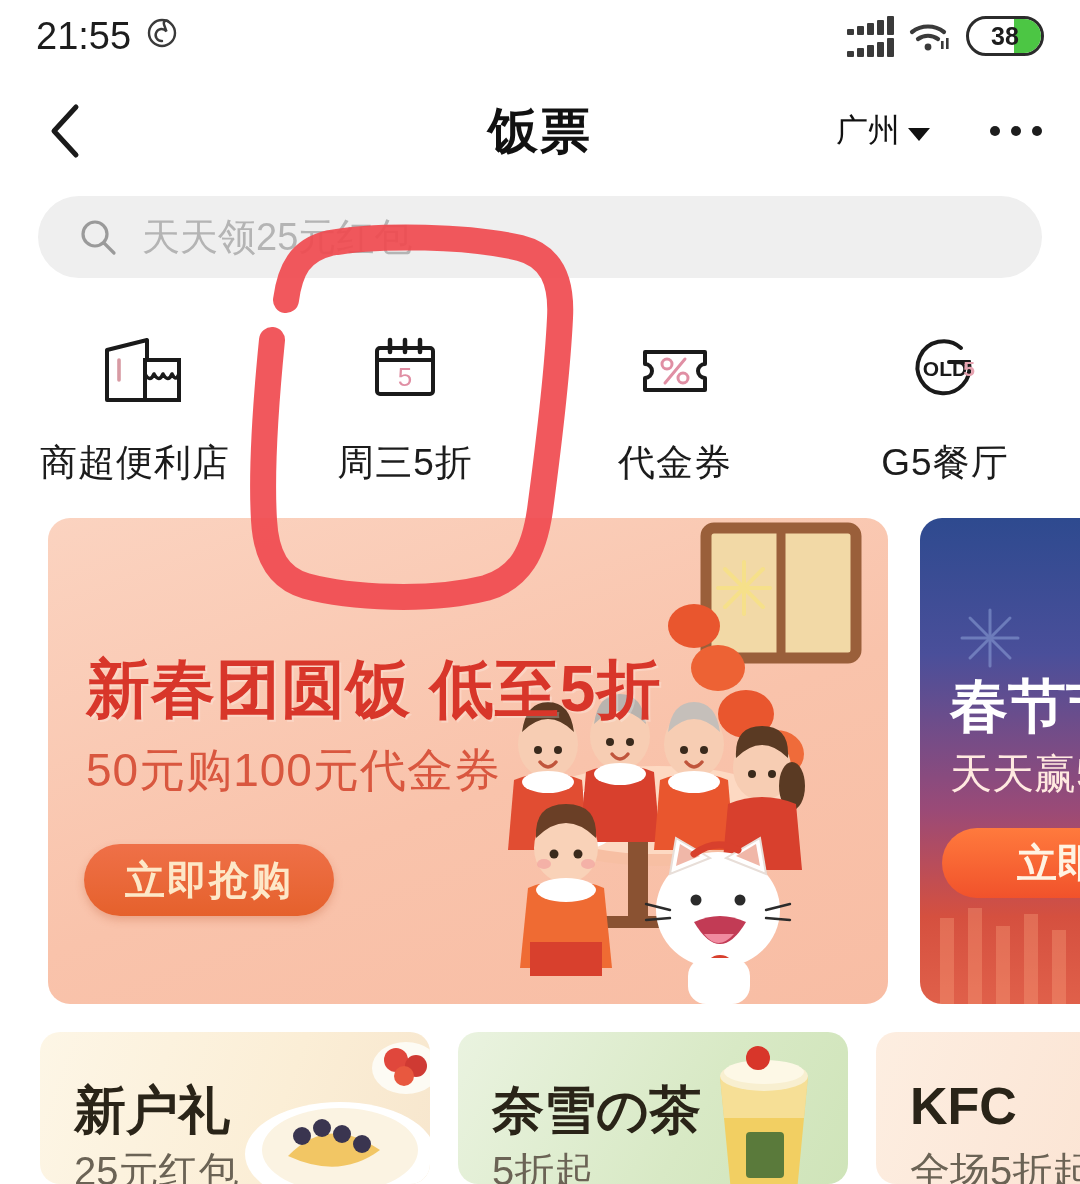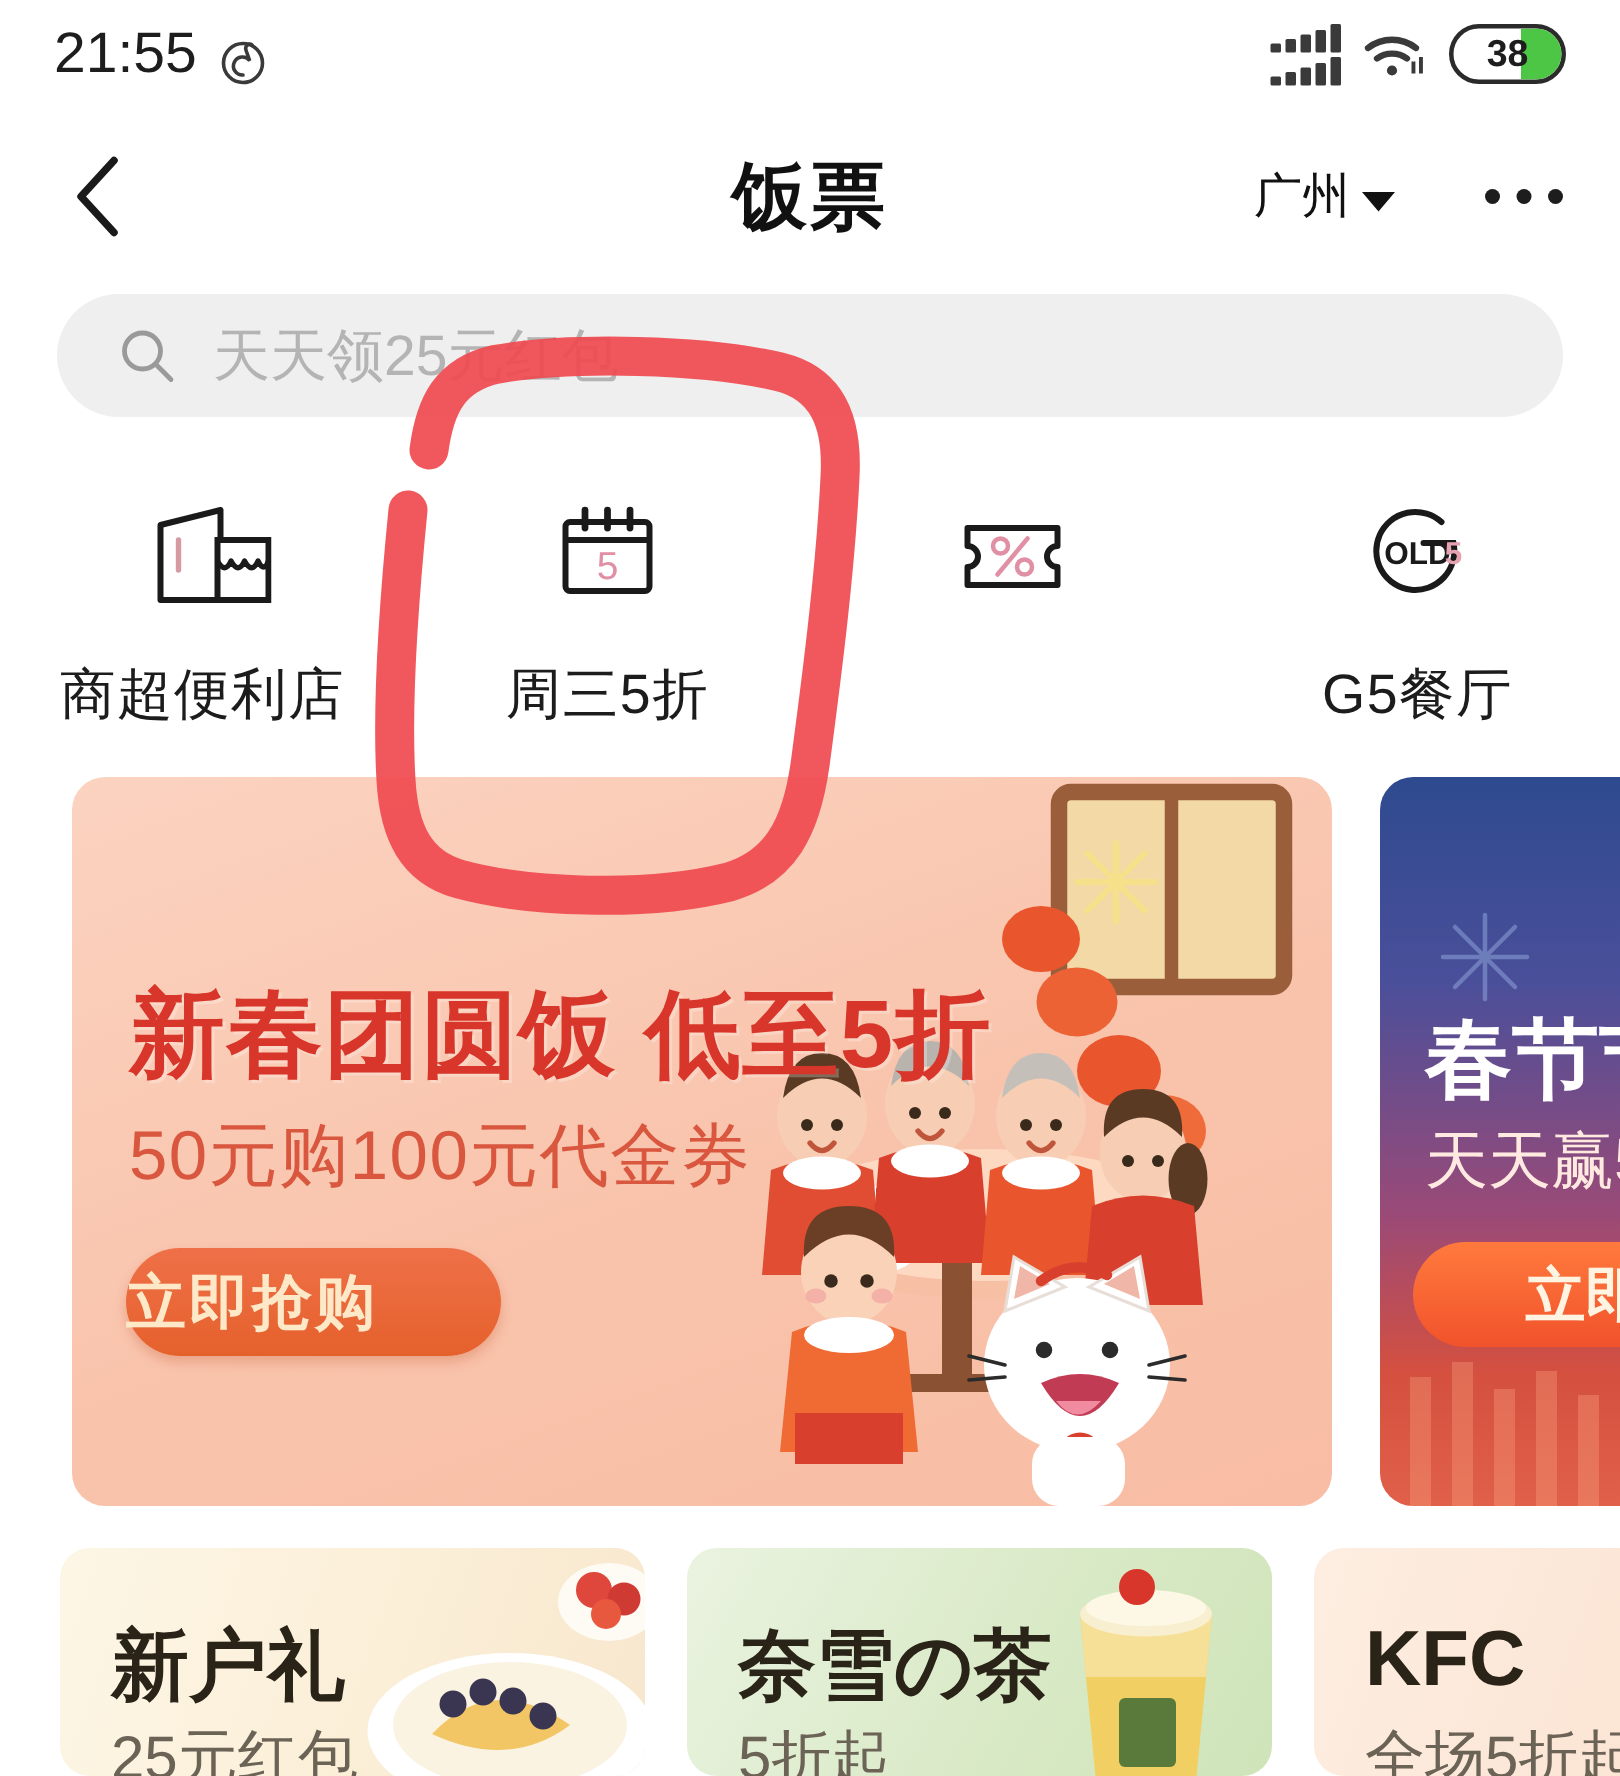--- a/index.html
+++ b/index.html
@@ -10,21 +10,21 @@
     overflow: hidden;
   }
   #phone { position: relative; width: 1080px; height: 1184px; background:#fff; }
 
   
   .statusbar {
     position: absolute; top: 0; left: 0; width: 1080px; height: 72px;
     display: flex; align-items: center; justify-content: space-between;
     padding: 0 36px;
   }
-  .sb-left { display: flex; align-items: flex-end; gap: 14px; }
+  .sb-left { display: flex; align-items: flex-start; gap: 14px; }
   .sb-time { font-size: 38px; color: #1d1d1d; letter-spacing: 0px; font-weight: 400; }
   .sb-music { width: 34px; height: 34px; }
   .sb-right { display: flex; align-items: center; gap: 14px; }
   .signal-stack { display: flex; flex-direction: column; gap: 3px; }
   .signal-row { display: flex; align-items: flex-end; gap: 3px; height: 19px; }
   .signal-row i { display:block; width: 7px; background: #3a3a3a; border-radius: 1px; }
   .signal-row i:nth-child(1){ height: 6px; }
   .signal-row i:nth-child(2){ height: 9px; }
   .signal-row i:nth-child(3){ height: 12px; }
   .signal-row i:nth-child(4){ height: 15px; }
@@ -107,23 +107,23 @@
   .bm-title {
     position:absolute; left: 38px; top: 128px;
     font-size: 64px; font-weight: 800; color: #d8362a; letter-spacing: 1px;
     white-space: nowrap; text-shadow: 2px 2px 0 rgba(255,255,255,.25);
   }
   .bm-sub {
     position:absolute; left: 38px; top: 222px;
     font-size: 46px; color: #d9573f; letter-spacing: 1px; white-space:nowrap;
   }
   .bm-btn {
-    position:absolute; left: 36px; top: 314px; width: 250px; height: 72px;
+    position:absolute; left: 36px; top: 326px; width: 250px; height: 72px;
     background: linear-gradient(180deg,#ef7048 0%,#e5612c 100%);
-    border-radius: 36px; display:flex; align-items:center; justify-content:flex-start;
+    border-radius: 36px; display:flex; align-items:center; justify-content:center;
     box-shadow: 0 4px 8px rgba(190,80,40,.28);
   }
   .bm-btn span { font-size: 40px; color: #fde8c8; font-weight: 600; letter-spacing: 2px; }
 
   .bs-title {
     position:absolute; left: 30px; top: 150px;
     font-size: 58px; font-weight: 800; color: #ffffff; white-space: nowrap;
   }
   .bs-sub {
     position:absolute; left: 30px; top: 228px;
@@ -253,20 +253,21 @@
 
     <div class="navitem">
       <div class="navicon">
         <svg viewBox="0 0 92 86" width="92" height="86">
           <path d="M16 26 L76 26 L76 38 a7 7 0 0 0 0 14 L76 64 L16 64 L16 52 a7 7 0 0 0 0 -14 Z" fill="#fff" stroke="#1a1a1a" stroke-width="4" stroke-linejoin="round"></path>
           <circle cx="38" cy="38" r="5" fill="none" stroke="#e08fa4" stroke-width="3"></circle>
           <circle cx="54" cy="52" r="5" fill="none" stroke="#e08fa4" stroke-width="3"></circle>
           <line x1="56" y1="33" x2="36" y2="57" stroke="#e08fa4" stroke-width="3" stroke-linecap="round"></line>
         </svg>
       </div>
+      <div class="navlabel">代金券</div>
     </div>
 
     <div class="navitem">
       <div class="navicon">
         <svg viewBox="0 0 92 86" width="92" height="86">
           <path d="M62 22 a26 26 0 1 0 8 14 L50 36" fill="none" stroke="#1a1a1a" stroke-width="4" stroke-linecap="round"></path>
           <text x="46" y="50" font-family="'Liberation Sans',sans-serif" font-size="21" font-weight="600" fill="#1a1a1a" text-anchor="middle">OLD</text>
           <text x="70" y="50" font-family="'Liberation Sans',sans-serif" font-size="21" font-weight="600" fill="#e6a2b0" text-anchor="middle">5</text>
         </svg>
       </div>

